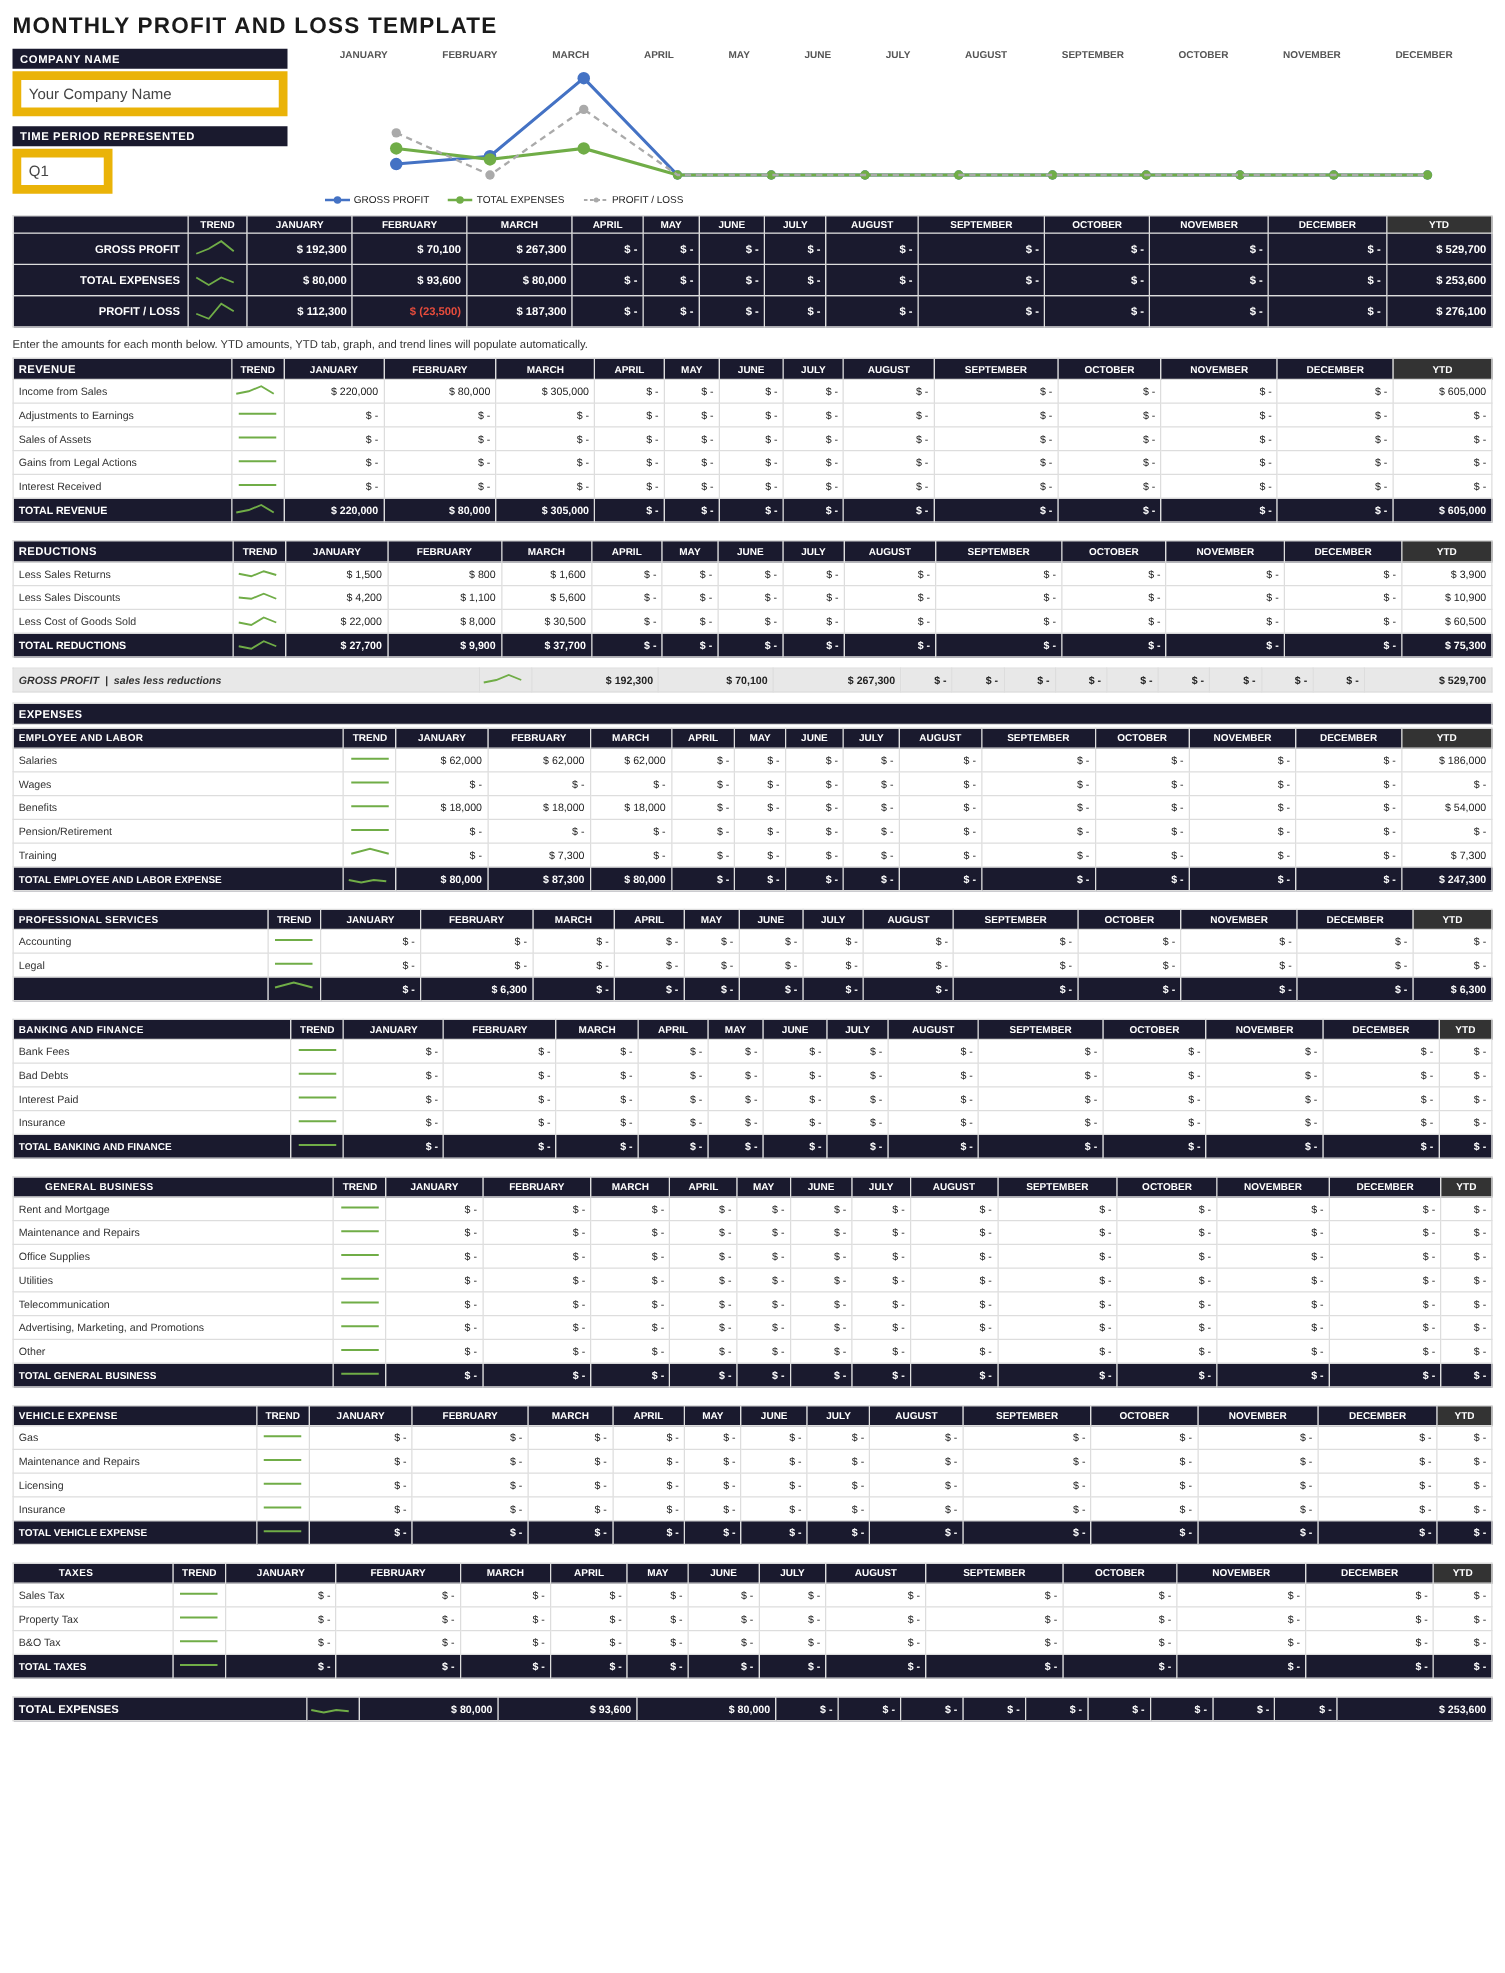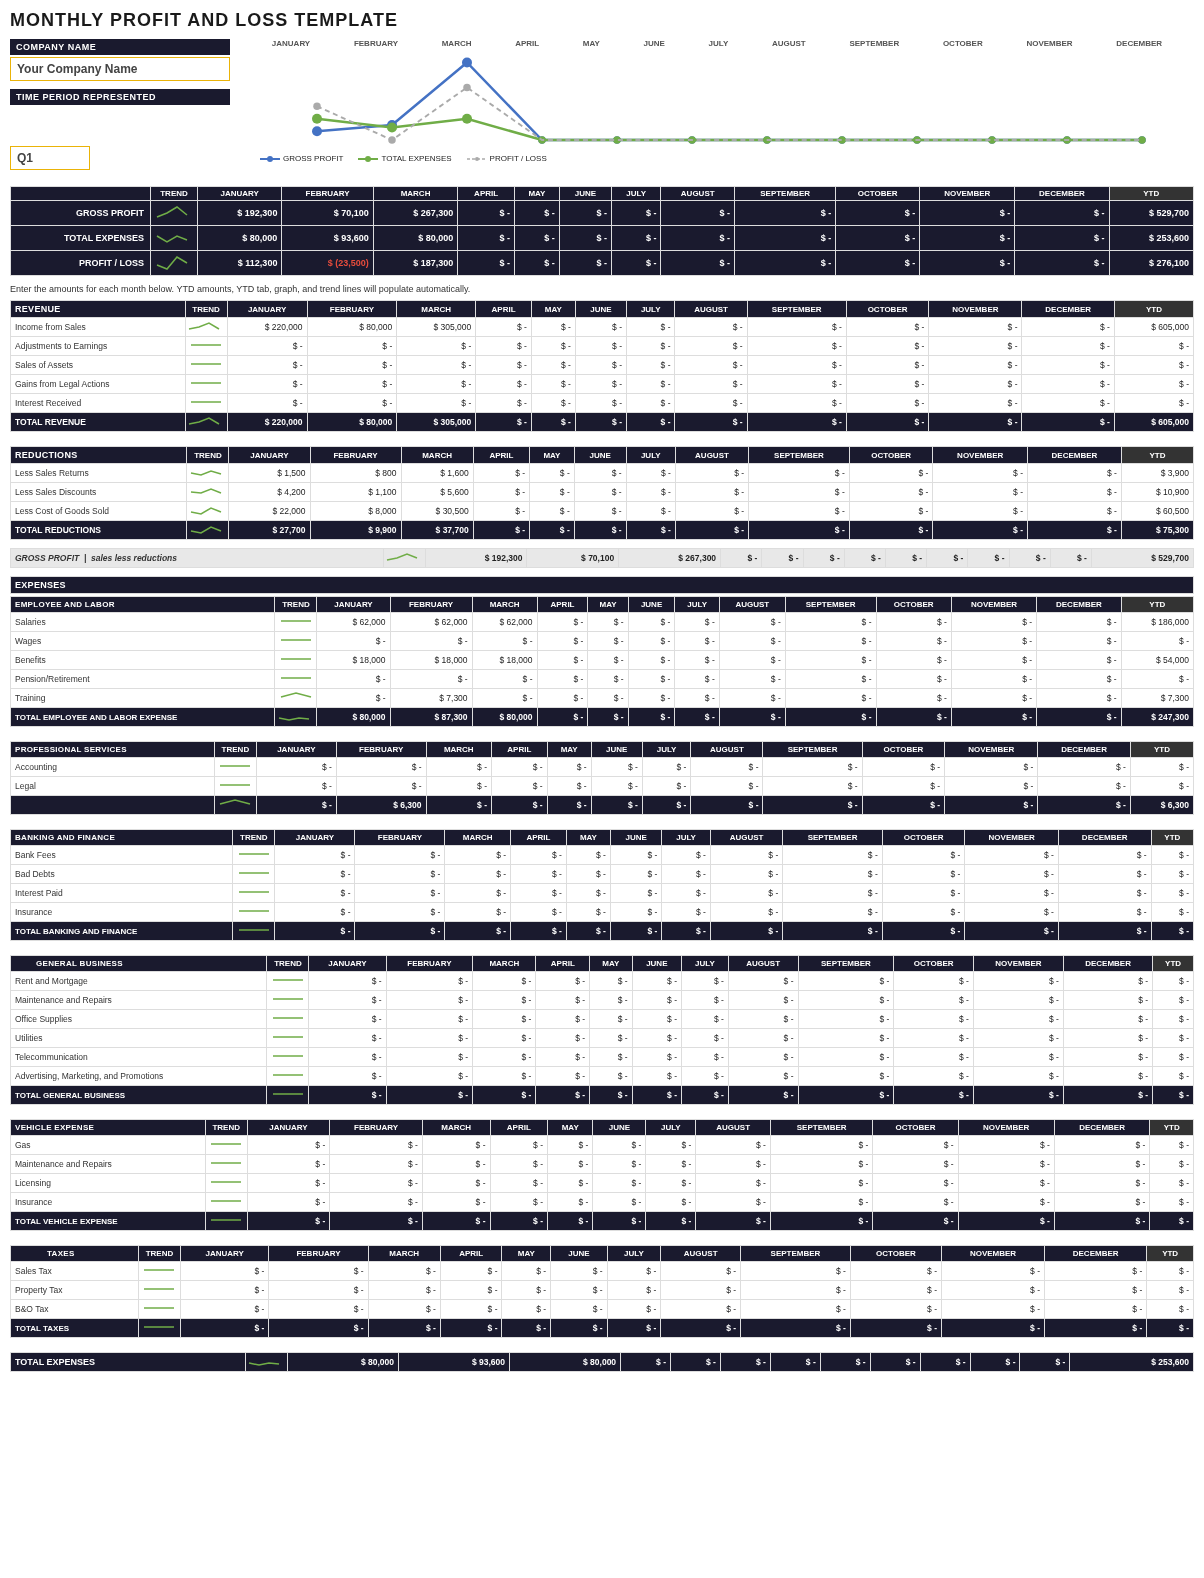--- a/index.html
+++ b/index.html
@@ -6,21 +6,21 @@
     body { font-family: Arial, sans-serif; font-size: 10px; background: #fff; color: #222; padding: 10px; }
     
     h1 { font-size: 18px; font-weight: bold; color: #1a1a1a; margin-bottom: 8px; letter-spacing: 1px; }
     
     .top-section { display: flex; gap: 10px; margin-bottom: 8px; }
     
     .left-inputs { width: 220px; flex-shrink: 0; }
     
     .label-dark { background: #1a1a2e; color: #fff; padding: 3px 6px; font-size: 9px; font-weight: bold; letter-spacing: 0.5px; margin-bottom: 2px; }
     
-    .input-field { border: 1px solid #eab308; padding: 4px 6px; font-size: 12px; color: #444; width: 100%; margin-bottom: 8px; background: #fff; font-weight: bold; }
+    .input-field { border: 7px solid #eab308; padding: 4px 6px; font-size: 12px; color: #444; width: 100%; margin-bottom: 8px; background: #fff; }
     
     .chart-area { flex: 1; position: relative; min-height: 120px; }
     
     .chart-months { display: flex; justify-content: space-around; font-size: 8px; color: #555; font-weight: bold; padding: 0 10px; margin-bottom: 2px; }
     
     .chart-svg { width: 100%; height: 100px; }
     
     .legend { display: flex; gap: 15px; align-items: center; font-size: 8px; margin-top: 2px; padding-left: 20px; }
     .legend-item { display: flex; align-items: center; gap: 3px; }
 
@@ -57,21 +57,21 @@
 </head>
 <body>
 
 <h1>MONTHLY PROFIT AND LOSS TEMPLATE</h1>
 
 <div class="top-section">
   <div class="left-inputs">
     <div class="label-dark">COMPANY NAME</div>
     <input class="input-field" value="Your Company Name" style="">
     <div class="label-dark">TIME PERIOD REPRESENTED</div>
-    <input class="input-field" value="Q1" style="width: 80px; margin-top: 39px;">
+    <input class="input-field" value="Q1" style="width: 80px;">
   </div>
 
   <div class="chart-area">
     <div class="chart-months">
       <span>JANUARY</span>
         <span>FEBRUARY</span>
         <span>MARCH</span>
         <span>APRIL</span>
         <span>MAY</span>
         <span>JUNE</span>
@@ -970,20 +970,39 @@
         <td>$ -</td>
         <td>$ -</td>
         <td>$ -</td>
         <td>$ -</td>
         <td>$ -</td>
         <td>$ -</td>
         <td>$ -</td>
         <td>$ -</td>
         <td>$ -</td>
     </tr>
+    <tr>
+      <td class="row-label">Other</td>
+      <td class="trend-cell"><svg width="38" height="14">
+            <line x1="4" y1="7" x2="34" y2="7" stroke="#70ad47" stroke-width="1.5"></line>
+          </svg></td>
+      <td>$ -</td>
+        <td>$ -</td>
+        <td>$ -</td>
+        <td>$ -</td>
+        <td>$ -</td>
+        <td>$ -</td>
+        <td>$ -</td>
+        <td>$ -</td>
+        <td>$ -</td>
+        <td>$ -</td>
+        <td>$ -</td>
+        <td>$ -</td>
+        <td>$ -</td>
+    </tr>
     <tr class="total-row">
       <td class="row-label" style="background:#1a1a2e;color:#fff;font-size:8px;">TOTAL GENERAL BUSINESS</td>
       <td class="trend-cell"><svg width="38" height="14">
             <line x1="4" y1="7" x2="34" y2="7" stroke="#70ad47" stroke-width="1.5"></line>
           </svg></td>
       <td>$ -</td>
         <td>$ -</td>
         <td>$ -</td>
         <td>$ -</td>
         <td>$ -</td>

